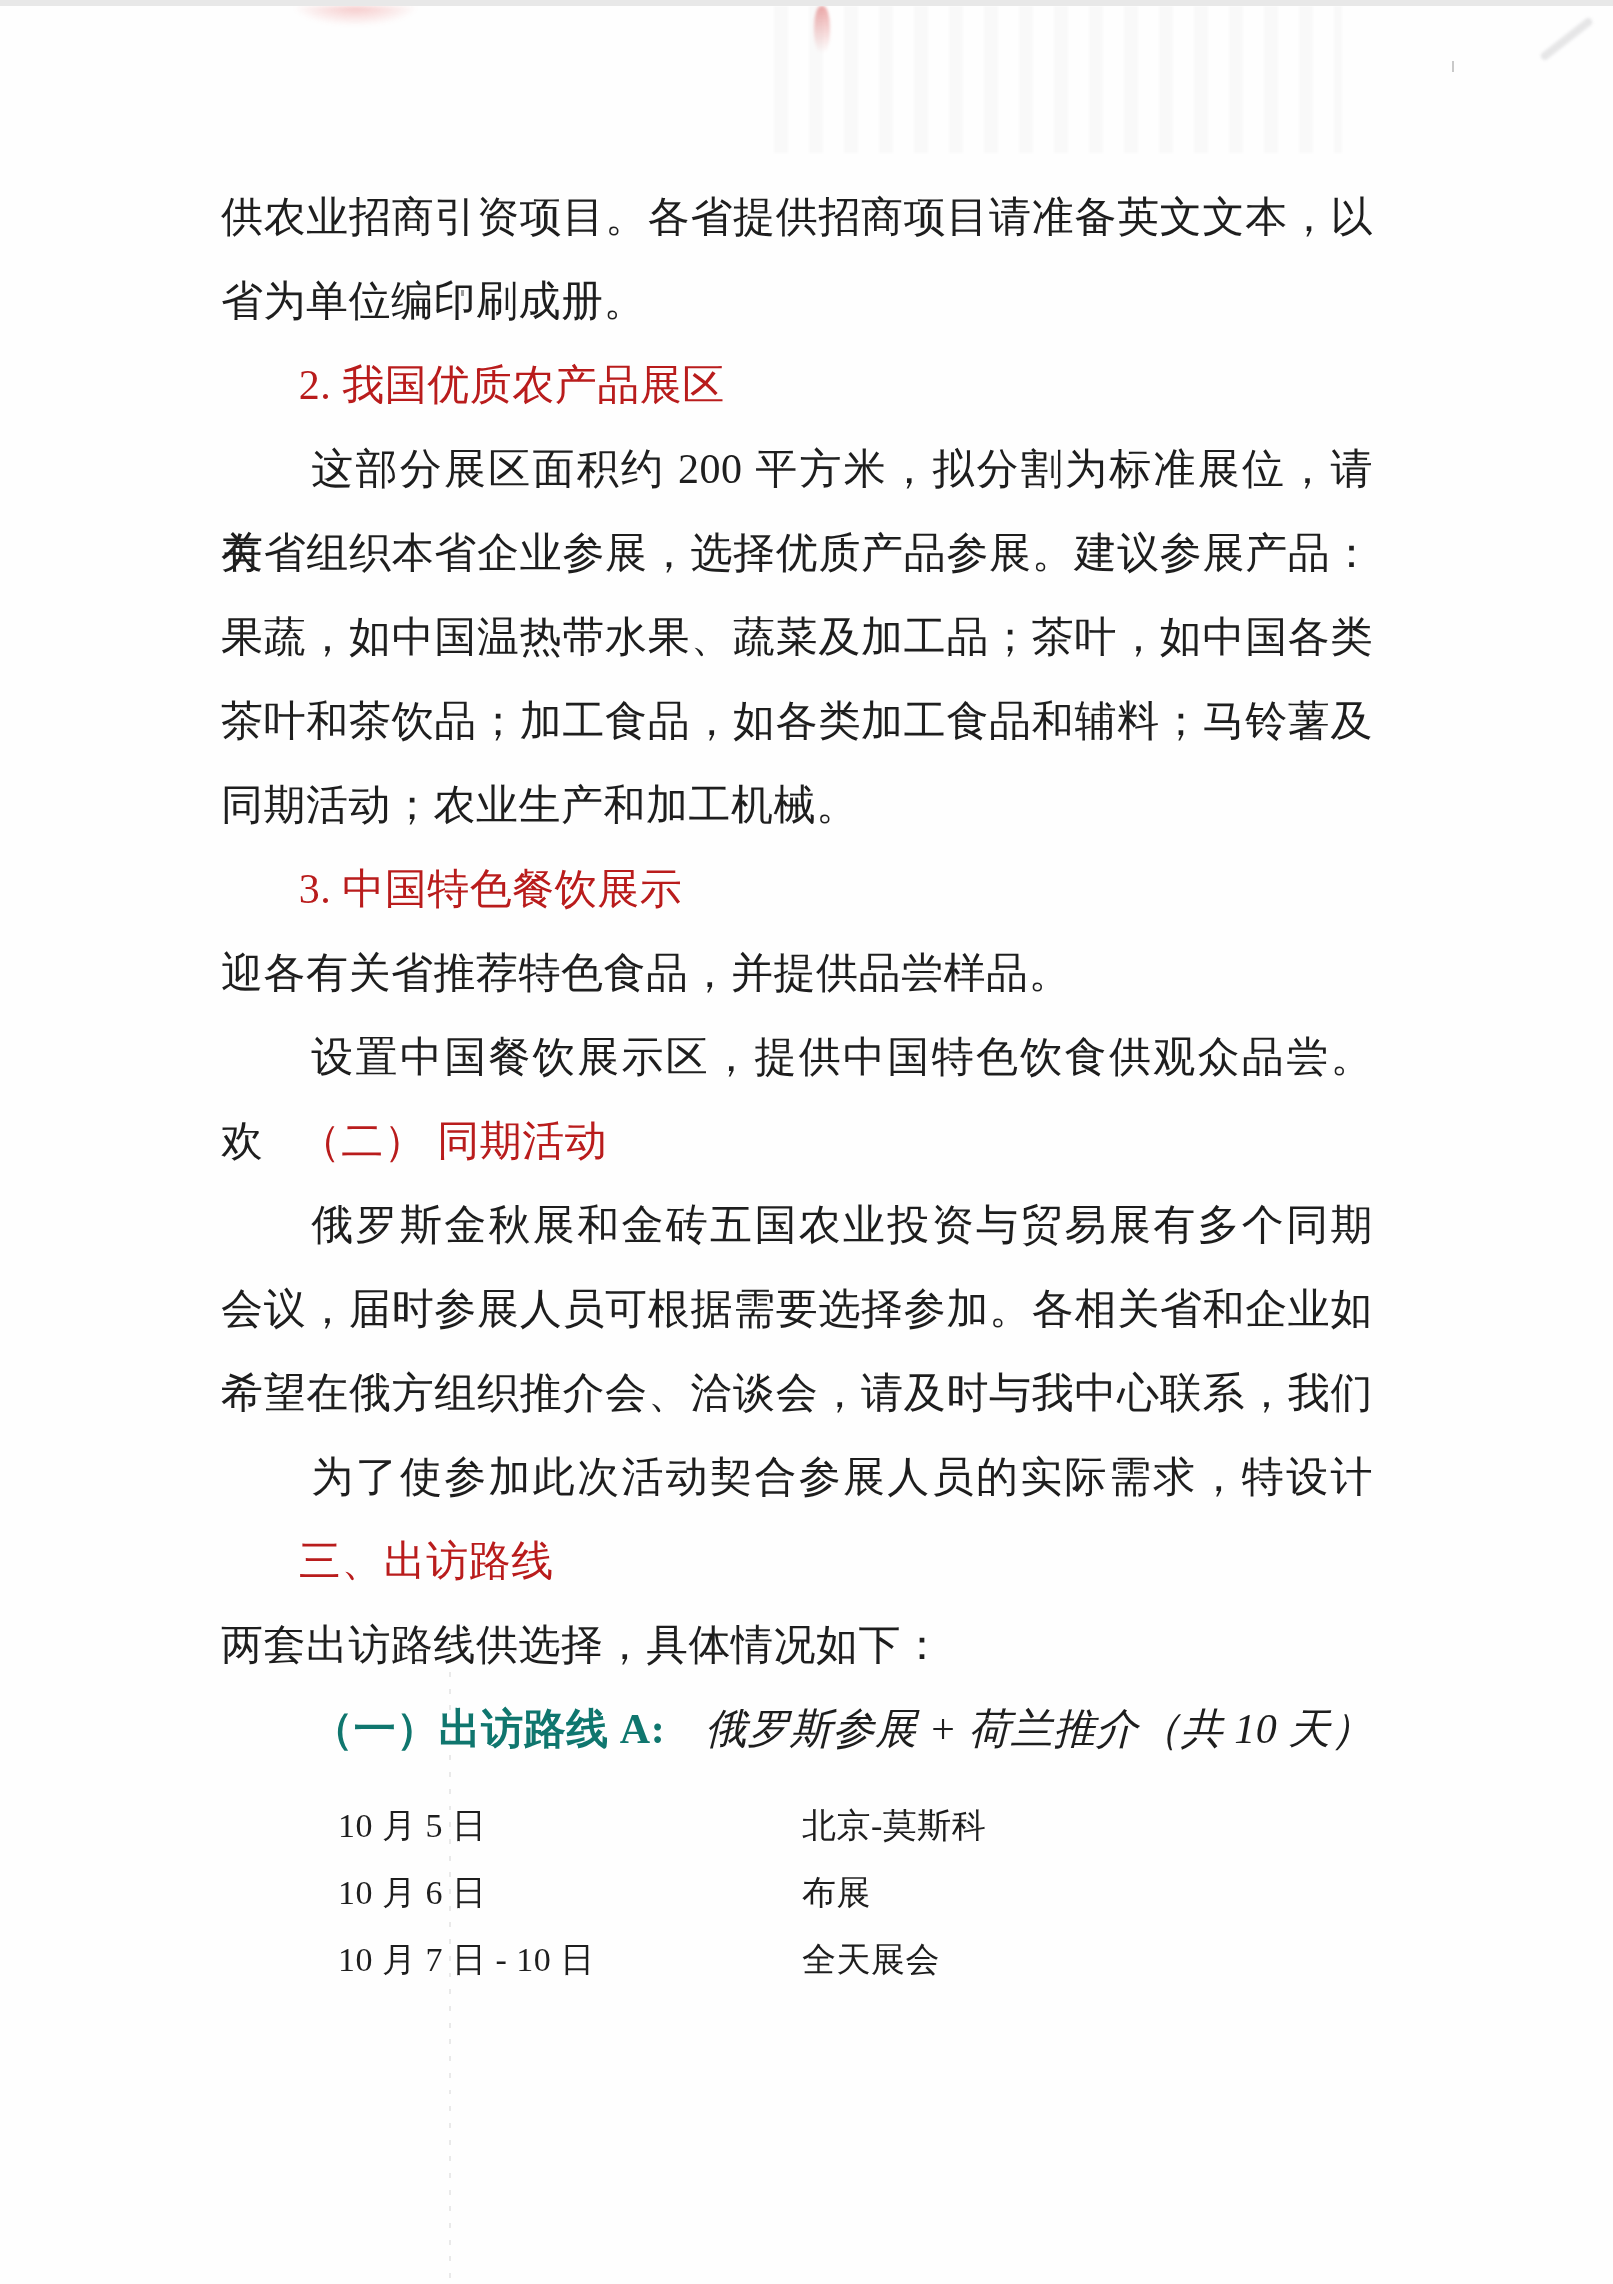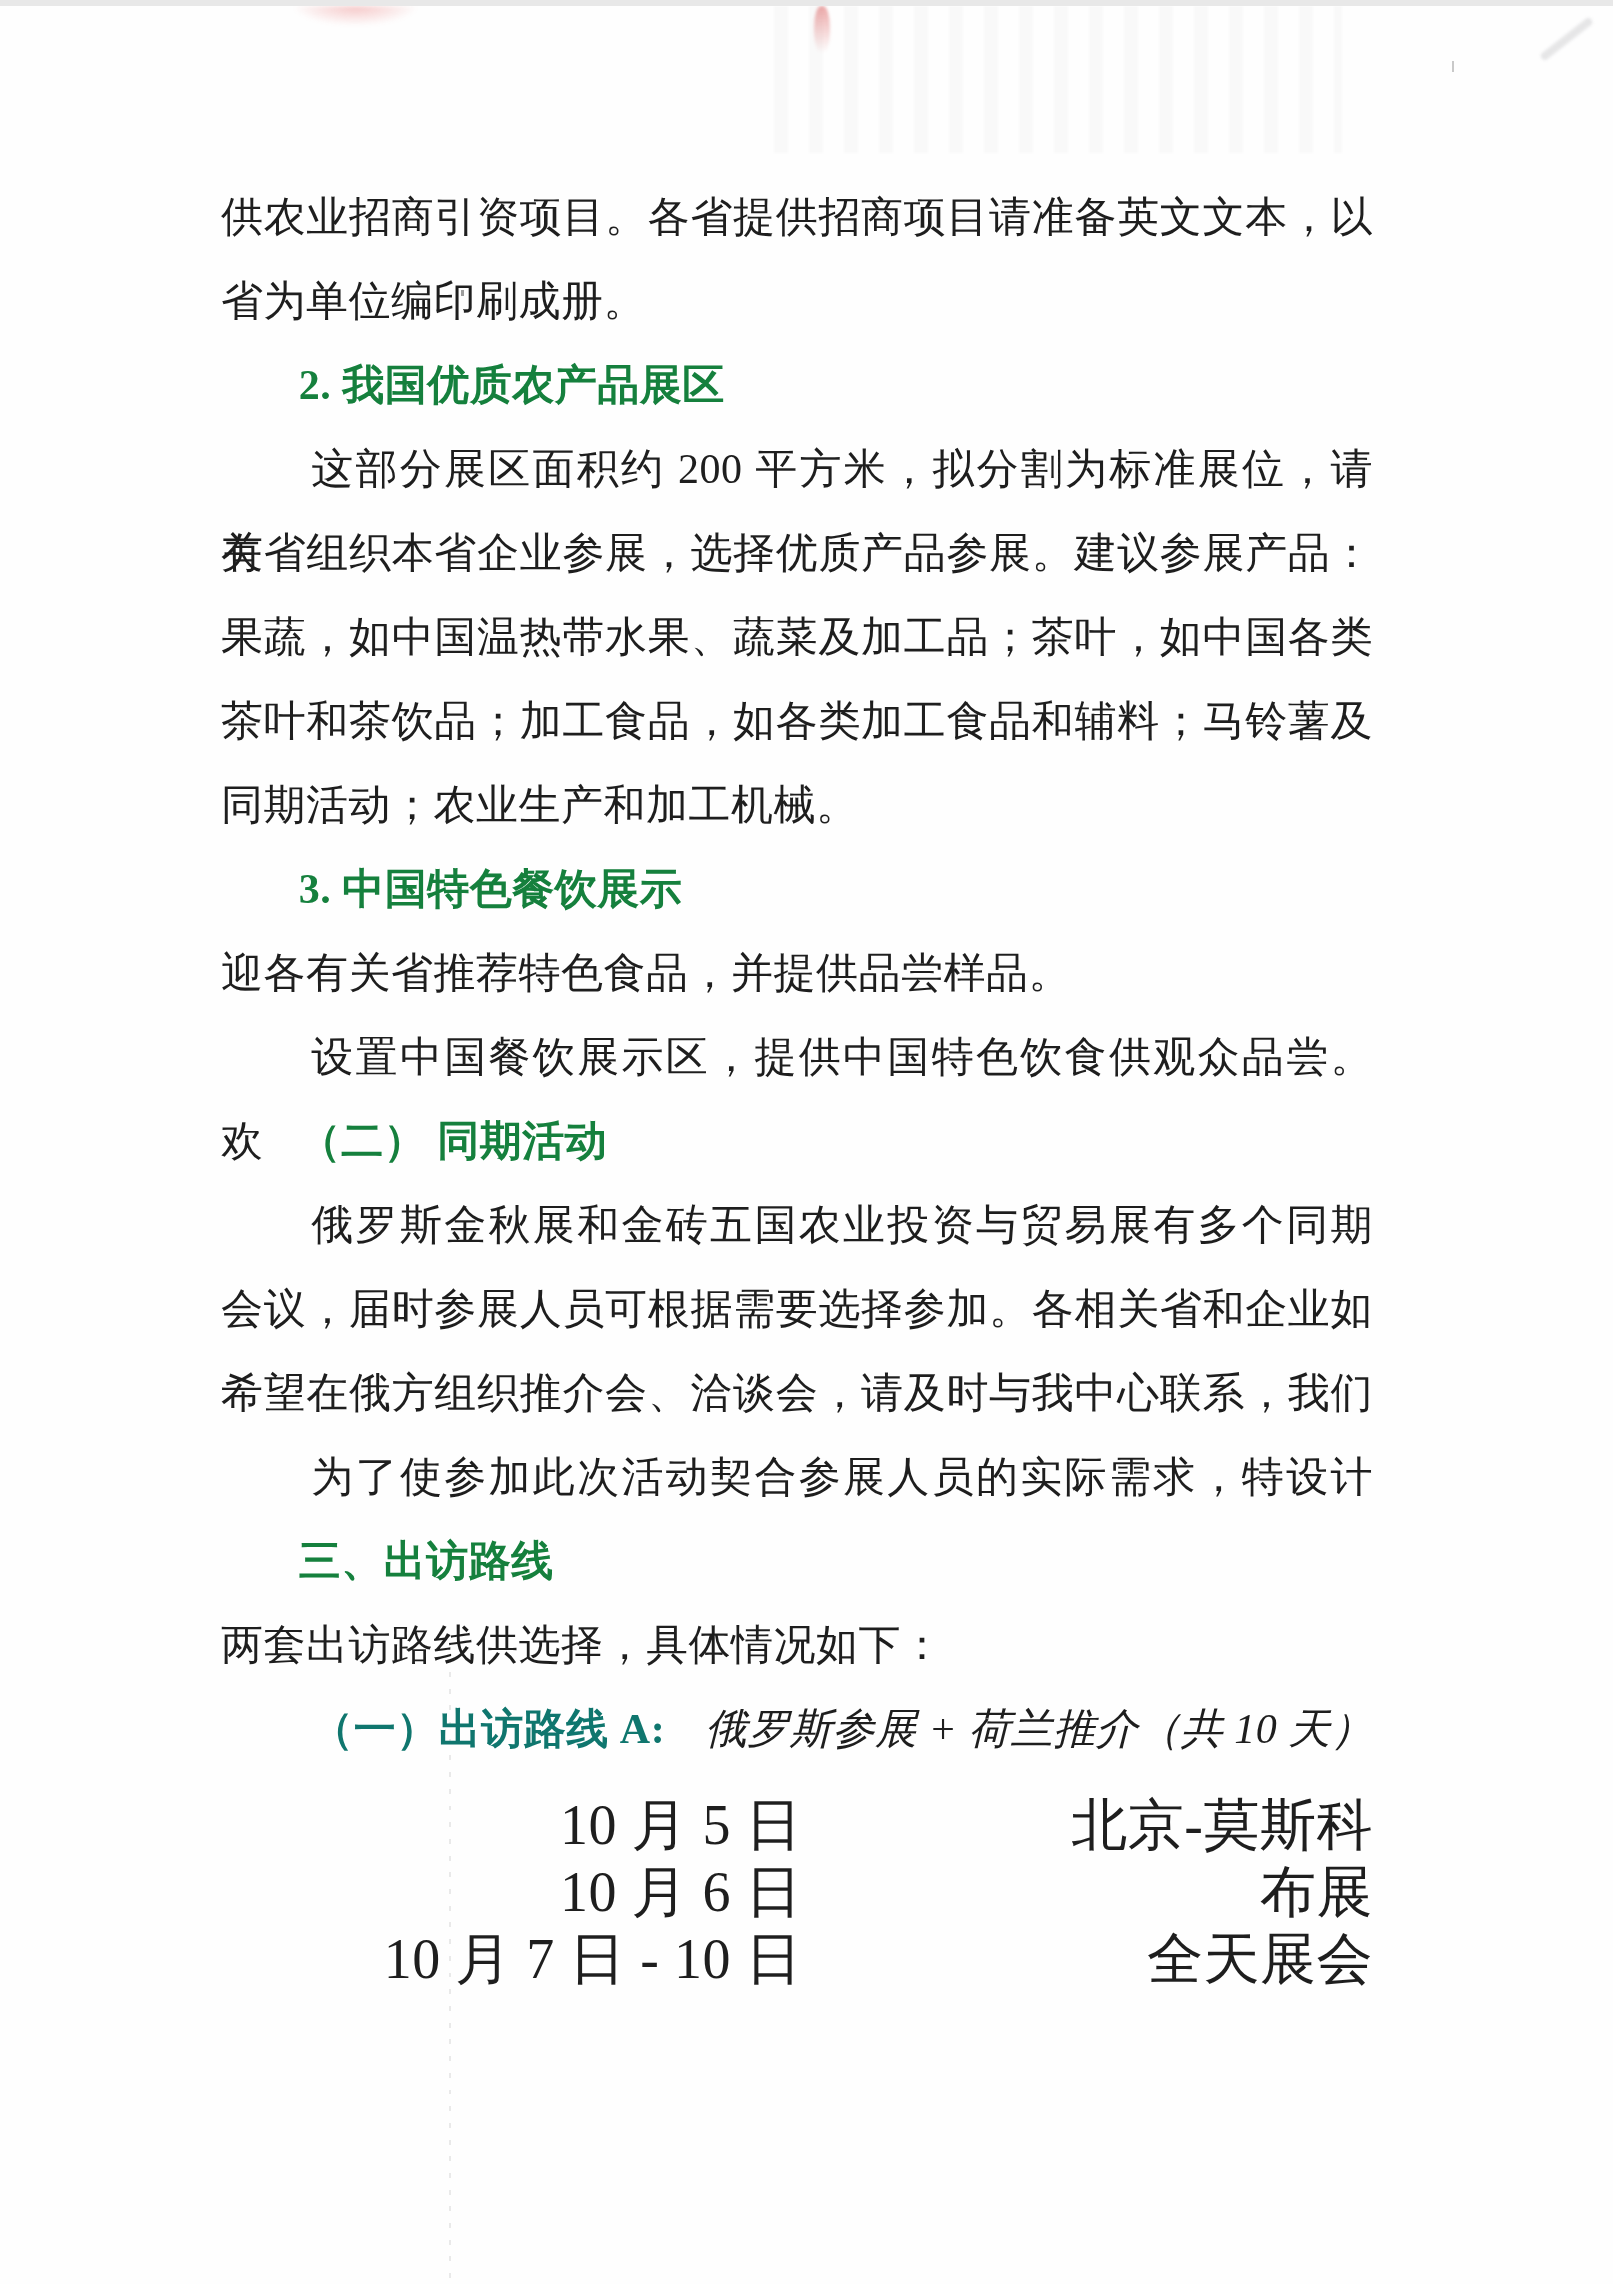--- a/index.html
+++ b/index.html
@@ -60,31 +60,31 @@
     font-size:42px;
     letter-spacing:0.5px;
     white-space:nowrap;
   }
   .just{
     text-align:justify;
     text-align-last:justify;
     white-space:normal;
   }
   .ind{text-indent:2.15em;}
-  .heading{font-weight:bold;color:#15803d;}
+  .heading{font-weight:normal;color:#b91c1c;}
   .ind-h{text-indent:1.85em;}
   .route-heading{white-space:nowrap;}
   .route-heading .rh-bold{font-weight:bold;color:#0f766e;}
   .route-heading .rh-rest{margin-left:0.95em;font-style:italic;}
 
   .schedule{margin-top:20.6px;}
   .srow{
     display:flex;
     height:67px;line-height:67px;
-    font-size:56px;letter-spacing:0.5px;text-align:right;
+    font-size:34px;letter-spacing:0.5px;
   }
   .sdate{margin-left:117px;width:464px;}
   .sact{flex:1;}
 </style>
 </head>
 <body>
 
 <div class="page">
 
   <div class="art-gray-band"></div>

